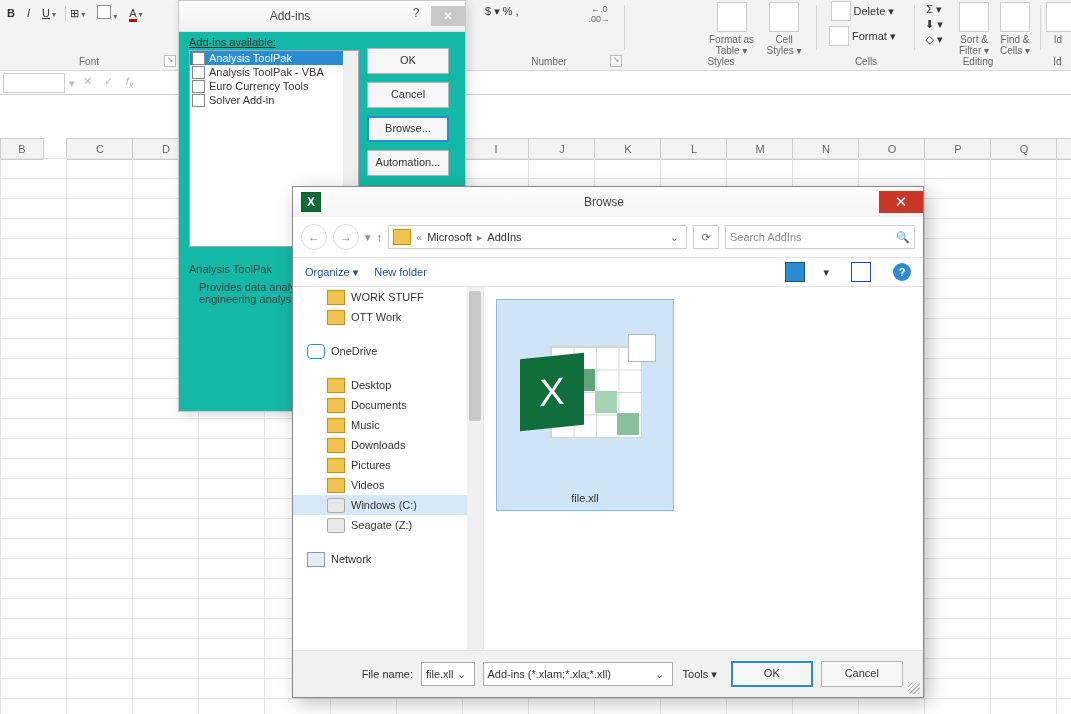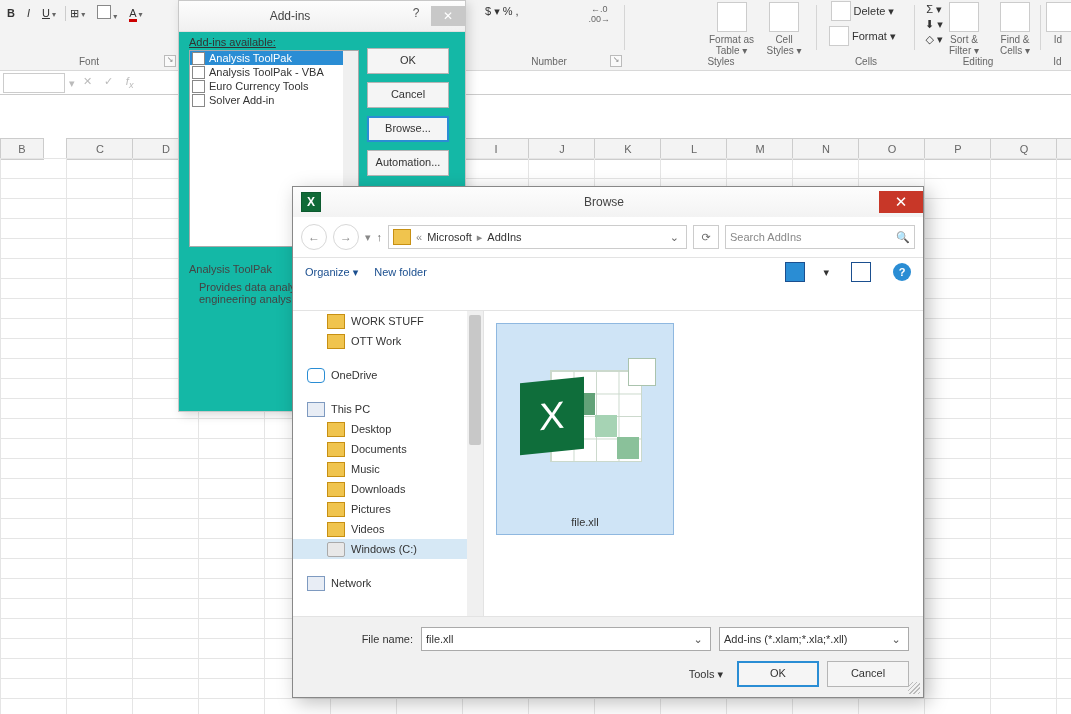--- a/index.html
+++ b/index.html
@@ -270,21 +270,20 @@
     padding:0 12px;
     gap:16px;
     color:#1b4f8f;
   }
   #dlg-browse .toolbar .spacer { flex:1;}
   .view-ic { width:18px;height:18px;border:1px solid #1b4f8f; margin-left:6px;}
 
   #dlg-browse .content {
     flex:1;display:flex;border-top:1px solid #e3e3e3;
     min-height:0;
-    margin-top:24px;
   }
   .tree {
     width:190px;border-right:1px solid #e3e3e3;
     overflow:hidden;
     position:relative;
   }
   .tree .scrollbar {
     position:absolute;right:0;top:0;bottom:0;width:16px;background:#f0f0f0;
   }
   .tree .scrollbar .thumb {
@@ -347,21 +346,21 @@
     content:'X';position:absolute;left:0;top:0;width:100%;height:100%;
     display:flex;align-items:center;justify-content:center;
     font-size:38px;color:#fff;font-family:"Segoe UI",sans-serif;
   }
 
   
   .dlg-footer {
     border-top:1px solid #e3e3e3;
     background:#f1f1f1;
     padding:10px 14px 10px 130px;
-    display:flex;flex-direction:column;gap:10px;
+    display:flex;flex-direction:row;gap:10px;
     position:relative;
   }
   .dlg-footer .row { display:flex;align-items:center;gap:8px;}
   .dlg-footer .lbl { width:0; margin-left:-72px; width:62px; text-align:right;}
   .combo {
     height:22px;border:1px solid #aaa;background:#fff;
     display:flex;align-items:center;padding:0 4px;
     position:relative;
   }
   .combo .dd { margin-left:auto;width:16px;text-align:center;border-left:0;color:#555;}
@@ -435,21 +434,21 @@
     <div class="grp-title">Cells</div>
   </div>
   <div class="grp-divider" style="left:914px"></div>
 
   <div class="grp" style="left:918px;width:120px">
     <div style="position:absolute;left:4px;top:2px;display:flex;flex-direction:column;gap:0;">
       <div class="rb-btn">Σ ▾</div>
       <div class="rb-btn">⬇ ▾</div>
       <div class="rb-btn">◇ ▾</div>
     </div>
-    <div class="rb-stack" style="left:26px;top:2px;width:40px">
+    <div class="rb-stack" style="left:36px;top:2px;width:40px">
       <span class="rb-icon big"></span>
       <div>Sort &amp;</div>
         <div>Filter ▾</div>
     </div>
     <div class="rb-stack" style="left:76px;top:2px;width:42px">
       <span class="rb-icon big"></span>
       <div>Find &amp;</div>
         <div>Cells ▾</div>
     </div>
     <div class="grp-title">Editing</div>
@@ -577,24 +576,20 @@
       <div class="node l2">
           <span class="fi"></span>
           <span>OTT Work</span>
         </div>
       <div class="sep"></div>
       <div class="node">
           <span class="fi cloud"></span>
           <span>OneDrive</span>
         </div>
       <div class="sep"></div>
-      <div class="node">
-          <span class="fi pc"></span>
-          <span>This PC</span>
-        </div>
       <div class="node l2">
           <span class="fi"></span>
           <span>Desktop</span>
         </div>
       <div class="node l2">
           <span class="fi"></span>
           <span>Documents</span>
         </div>
       <div class="node l2">
           <span class="fi"></span>
@@ -608,20 +603,24 @@
           <span class="fi"></span>
           <span>Pictures</span>
         </div>
       <div class="node l2">
           <span class="fi"></span>
           <span>Videos</span>
         </div>
       <div class="node l2 sel">
           <span class="fi drive"></span>
           <span>Windows (C:)</span>
+        </div>
+      <div class="node l2">
+          <span class="fi drive"></span>
+          <span>Seagate (Z:)</span>
         </div>
       <div class="sep"></div>
       <div class="node">
           <span class="fi pc"></span>
           <span>Network</span>
         </div>
       <div class="scrollbar">
           <div class="thumb"></div>
         </div>
     </div>

